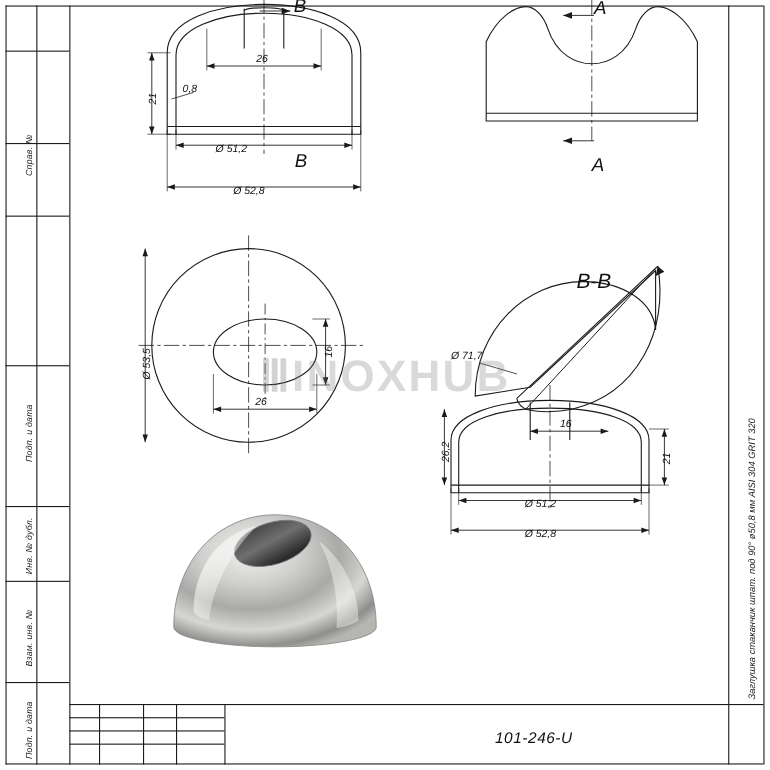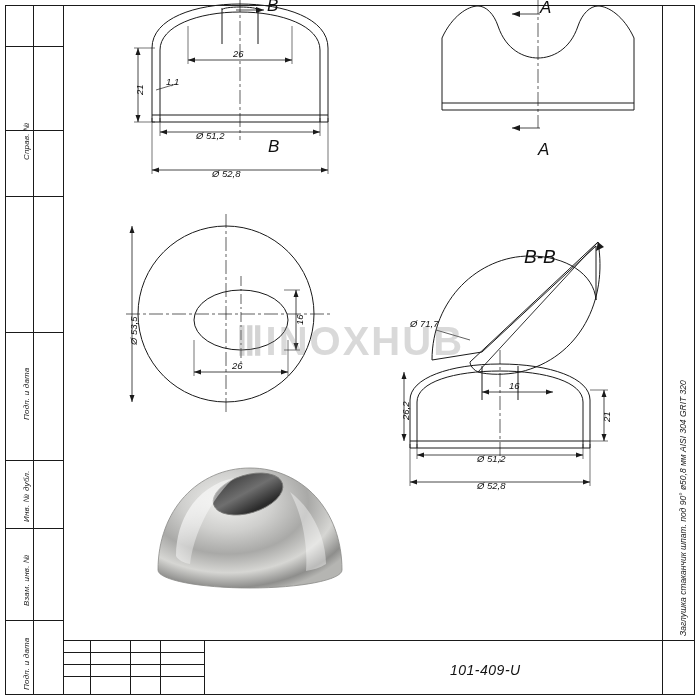--- a/index.html
+++ b/index.html
@@ -301,36 +301,36 @@
       <path d="M140,40 C164,58 176,88 176,112 C170,116 162,118 156,119 C158,92 152,62 140,40 Z" fill="#ffffff" opacity="0.4"></path>
     </svg>
   </div>
 
   <div id="watermark">
     <span class="wm-mark">Ⅲ</span><span>INOXHUB</span>
   </div>
 
   <div class="dim" style="left:233px; top:48px;">26</div>
   <div class="dim vert" style="left:134px; top:95px;">21</div>
-  <div class="dim" style="left:166px; top:76px;">1,1</div>
+  <div class="dim" style="left:166px; top:76px;">0,8</div>
   <div class="dim" style="left:196px; top:130px;">Ø 51,2</div>
   <div class="dim" style="left:212px; top:168px;">Ø 52,8</div>
   <div class="letter" style="left:267px; top:-4px;">B</div>
   <div class="letter" style="left:268px; top:137px;">B</div>
 
   <div class="letter" style="left:540px; top:-2px;">A</div>
   <div class="letter" style="left:538px; top:140px;">A</div>
 
   <div class="dim vert" style="left:128px; top:345px;">Ø 53,5</div>
   <div class="dim vert" style="left:294px; top:325px;">16</div>
   <div class="dim" style="left:232px; top:360px;">26</div>
 
   <div class="letter" style="left:492px; top:246px; font-size:19px;margin-left:32px;">B-B</div>
   <div class="dim" style="left:410px; top:318px;">Ø 71,7</div>
   <div class="dim vert" style="left:400px; top:420px;">26,2</div>
   <div class="dim" style="left:509px; top:380px;">16</div>
   <div class="dim vert" style="left:601px; top:422px;">21</div>
   <div class="dim" style="left:477px; top:453px;">Ø 51,2</div>
   <div class="dim" style="left:477px; top:480px;">Ø 52,8</div>
 
-  <div class="drawing-code" style="left:450px; top:662px;">101-409-U</div>
+  <div class="drawing-code" style="left:450px; top:662px;">101-246-U</div>
 
 </div>
 
 </body></html>

